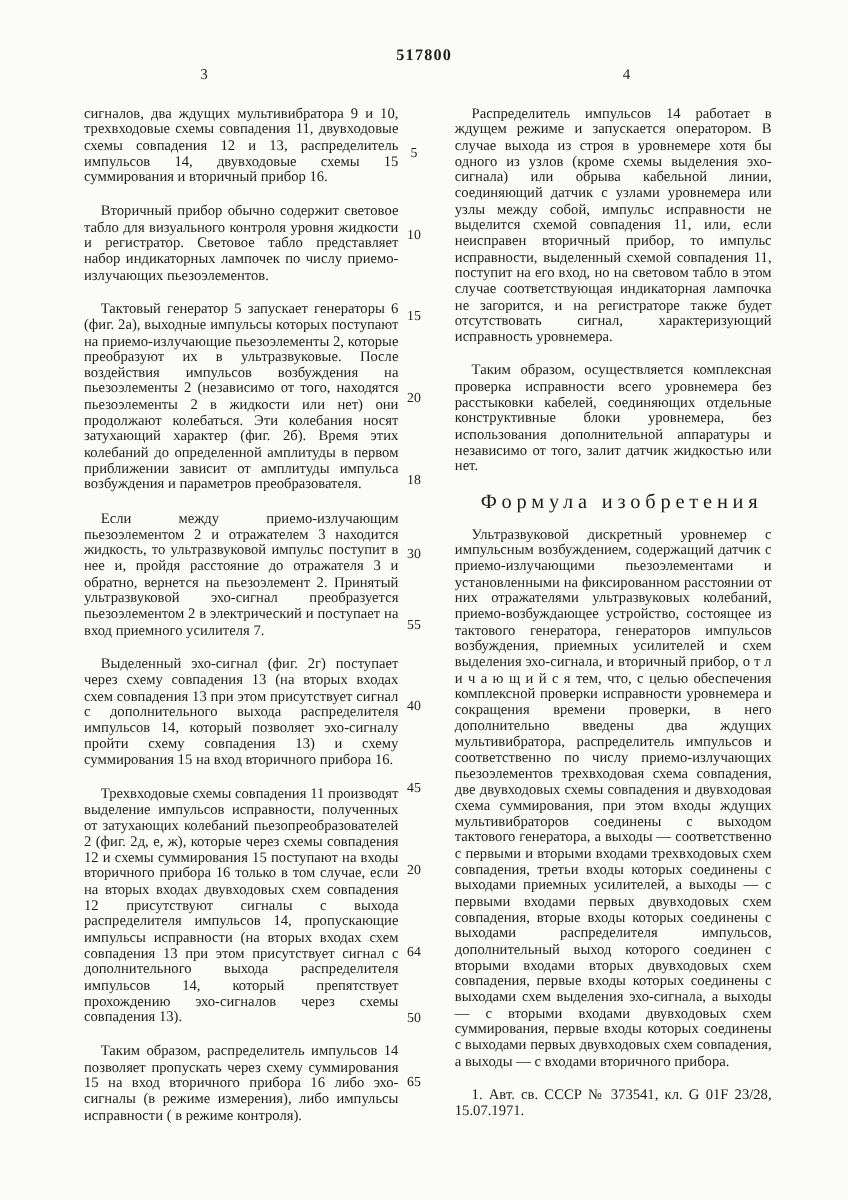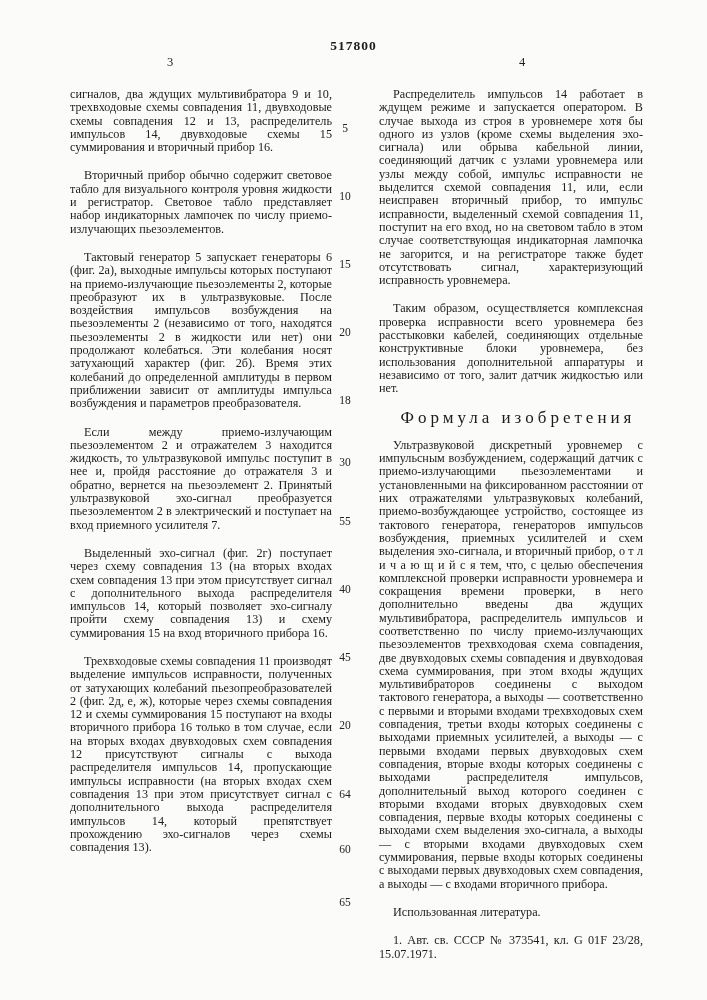--- a/index.html
+++ b/index.html
@@ -89,34 +89,34 @@
   <span class="gutter-num" style="top:190px">10</span>
   <span class="gutter-num" style="top:258px">15</span>
   <span class="gutter-num" style="top:326px">20</span>
   <span class="gutter-num" style="top:394px">18</span>
   <span class="gutter-num" style="top:456px">30</span>
   <span class="gutter-num" style="top:515px">55</span>
   <span class="gutter-num" style="top:583px">40</span>
   <span class="gutter-num" style="top:651px">45</span>
   <span class="gutter-num" style="top:719px">20</span>
   <span class="gutter-num" style="top:788px">64</span>
-  <span class="gutter-num" style="top:843px">60</span>
+  <span class="gutter-num" style="top:843px">50</span>
   <span class="gutter-num" style="top:896px">65</span>
 
   <div class="column left-col">
     <p class="no-indent">сигналов, два ждущих мультивибратора 9 и 10, трехвходовые схемы совпадения 11, двувходовые схемы совпадения 12 и 13, распределитель импульсов 14, двувходовые схемы 15 суммирования и вторичный прибор 16.</p>
     <p>Вторичный прибор обычно содержит световое табло для визуального контроля уровня жидкости и регистратор. Световое табло представляет набор индикаторных лампочек по числу приемо-излучающих пьезоэлементов.</p>
     <p>Тактовый генератор 5 запускает генераторы 6 (фиг. 2а), выходные импульсы которых поступают на приемо-излучающие пьезоэлементы 2, которые преобразуют их в ультразвуковые. После воздействия импульсов возбуждения на пьезоэлементы 2 (независимо от того, находятся пьезоэлементы 2 в жидкости или нет) они продолжают колебаться. Эти колебания носят затухающий характер (фиг. 2б). Время этих колебаний до определенной амплитуды в первом приближении зависит от амплитуды импульса возбуждения и параметров преобразователя.</p>
     <p>Если между приемо-излучающим пьезоэлементом 2 и отражателем 3 находится жидкость, то ультразвуковой импульс поступит в нее и, пройдя расстояние до отражателя 3 и обратно, вернется на пьезоэлемент 2. Принятый ультразвуковой эхо-сигнал преобразуется пьезоэлементом 2 в электрический и поступает на вход приемного усилителя 7.</p>
     <p>Выделенный эхо-сигнал (фиг. 2г) поступает через схему совпадения 13 (на вторых входах схем совпадения 13 при этом присутствует сигнал с дополнительного выхода распределителя импульсов 14, который позволяет эхо-сигналу пройти схему совпадения 13) и схему суммирования 15 на вход вторичного прибора 16.</p>
     <p>Трехвходовые схемы совпадения 11 производят выделение импульсов исправности, полученных от затухающих колебаний пьезопреобразователей 2 (фиг. 2д, е, ж), которые через схемы совпадения 12 и схемы суммирования 15 поступают на входы вторичного прибора 16 только в том случае, если на вторых входах двувходовых схем совпадения 12 присутствуют сигналы с выхода распределителя импульсов 14, пропускающие импульсы исправности (на вторых входах схем совпадения 13 при этом присутствует сигнал с дополнительного выхода распределителя импульсов 14, который препятствует прохождению эхо-сигналов через схемы совпадения 13).</p>
+    <p>Таким образом, распределитель импульсов 14 позволяет пропускать через схему суммирования 15 на вход вторичного прибора 16 либо эхо-сигналы (в режиме измерения), либо импульсы исправности ( в режиме контроля).</p>
   </div>
 
   <div class="column right-col">
     <p>Распределитель импульсов 14 работает в ждущем режиме и запускается оператором. В случае выхода из строя в уровнемере хотя бы одного из узлов (кроме схемы выделения эхо-сигнала) или обрыва кабельной линии, соединяющий датчик с узлами уровнемера или узлы между собой, импульс исправности не выделится схемой совпадения 11, или, если неисправен вторичный прибор, то импульс исправности, выделенный схемой совпадения 11, поступит на его вход, но на световом табло в этом случае соответствующая индикаторная лампочка не загорится, и на регистраторе также будет отсутствовать сигнал, характеризующий исправность уровнемера.</p>
     <p>Таким образом, осуществляется комплексная проверка исправности всего уровнемера без расстыковки кабелей, соединяющих отдельные конструктивные блоки уровнемера, без использования дополнительной аппаратуры и независимо от того, залит датчик жидкостью или нет.</p>
     <p class="claims-heading">Формула изобретения</p>
     <p>Ультразвуковой дискретный уровнемер с импульсным возбуждением, содержащий датчик с приемо-излучающими пьезоэлементами и установленными на фиксированном расстоянии от них отражателями ультразвуковых колебаний, приемо-возбуждающее устройство, состоящее из тактового генератора, генераторов импульсов возбуждения, приемных усилителей и схем выделения эхо-сигнала, и вторичный прибор, о т л и ч а ю щ и й с я тем, что, с целью обеспечения комплексной проверки исправности уровнемера и сокращения времени проверки, в него дополнительно введены два ждущих мультивибратора, распределитель импульсов и соответственно по числу приемо-излучающих пьезоэлементов трехвходовая схема совпадения, две двувходовых схемы совпадения и двувходовая схема суммирования, при этом входы ждущих мультивибраторов соединены с выходом тактового генератора, а выходы — соответственно с первыми и вторыми входами трехвходовых схем совпадения, третьи входы которых соединены с выходами приемных усилителей, а выходы — с первыми входами первых двувходовых схем совпадения, вторые входы которых соединены с выходами распределителя импульсов, дополнительный выход которого соединен с вторыми входами вторых двувходовых схем совпадения, первые входы которых соединены с выходами схем выделения эхо-сигнала, а выходы — с вторыми входами двувходовых схем суммирования, первые входы которых соединены с выходами первых двувходовых схем совпадения, а выходы — с входами вторичного прибора.</p>
-    <p class="lit-heading">Использованная литература.</p>
     <p>1. Авт. св. СССР № 373541, кл. G 01F 23/28, 15.07.1971.</p>
   </div>
 
 </div>
 
 </body></html>

